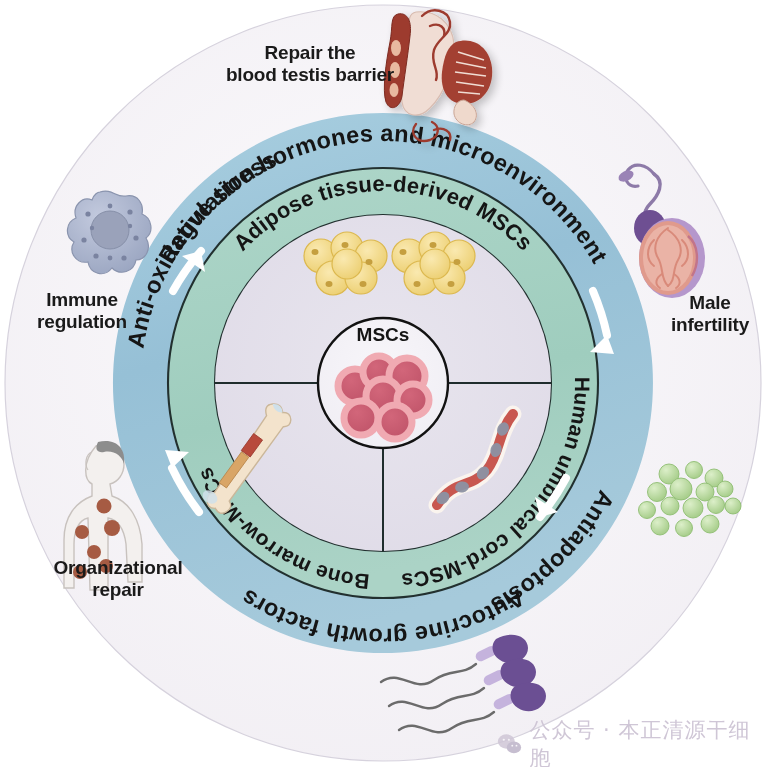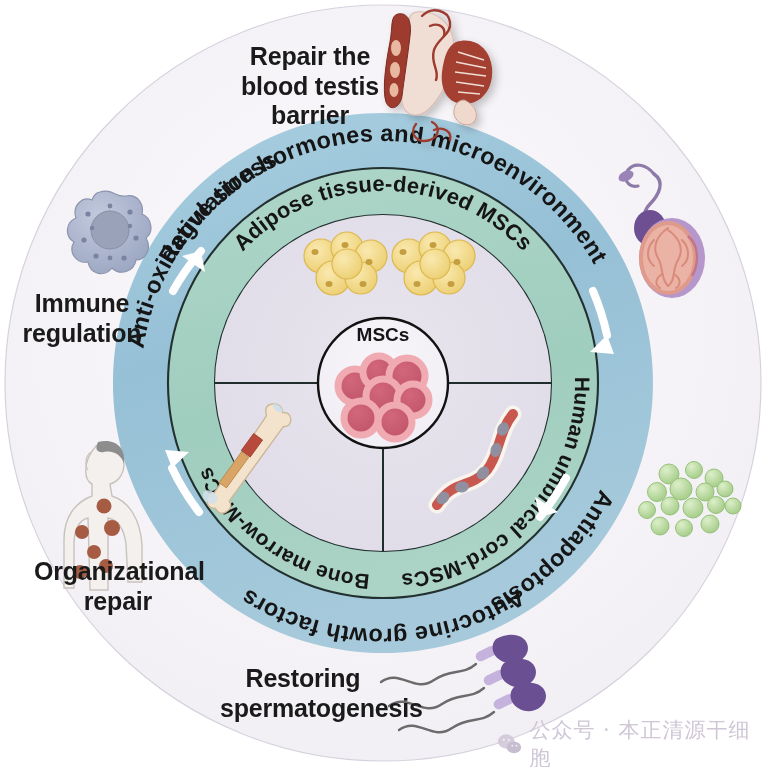--- a/index.html
+++ b/index.html
@@ -16,21 +16,21 @@
     background: #ffffff;
   }
   #stage svg.diagram {
     position: absolute;
     left: 0; top: 0;
     width: 767px; height: 767px;
   }
   .outer-label {
     position: absolute;
     font-weight: bold;
-    font-size: 25px;
+    font-size: 19px;
     color: #1a1a1a;
     text-align: center;
     line-height: 1.18;
     letter-spacing: -0.2px;
     white-space: pre-line;
   }
   .watermark {
     position: absolute;
     display: flex;
     align-items: center;
@@ -362,24 +362,24 @@
           <circle cx="50" cy="68" r="2.4"></circle>
         <circle cx="32" cy="38" r="2.2"></circle>
           <circle cx="70" cy="36" r="2.2"></circle>
       </g>
     </g>
   </svg>
 
   <div class="outer-label" style="left:205px; top:42px; width:210px;">Repair the
 blood testis barrier</div>
 
-
-
-  <div class="outer-label" style="left:220px; top:664px; width:166px;">Restoring
-spermatogenesis</div>
+  <div class="outer-label" style="left:658px; top:292px; width:104px;">Male
+infertility</div>
+
+
 
   <div class="outer-label" style="left:16px; top:289px; width:132px;">Immune
 regulation</div>
 
   <div class="outer-label" style="left:34px; top:557px; width:168px;">Organizational
 repair</div>
 
   <div class="watermark" style="left:497px; top:716px;justify-content:center;">
     <svg class="wm-icon" viewBox="0 0 30 26">
       <ellipse cx="11" cy="10" rx="10" ry="8.5" fill="#cfc6d6"></ellipse>

